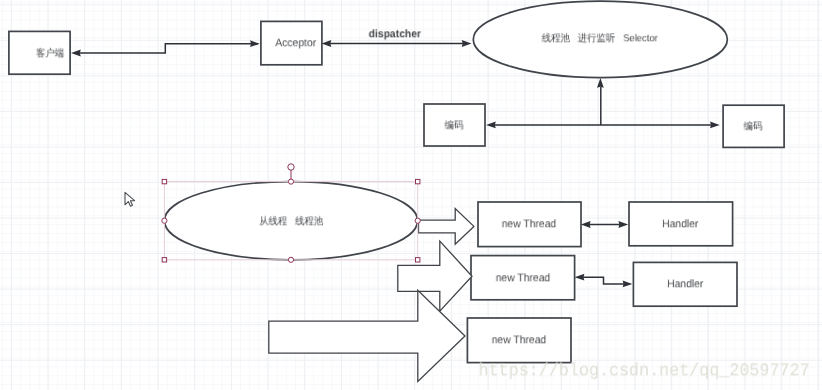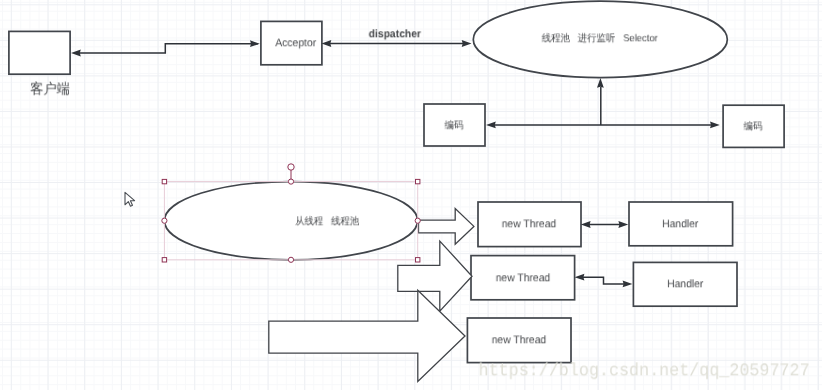--- a/index.html
+++ b/index.html
@@ -76,36 +76,36 @@
     <path class="ahead" d="M580.8,224.5 L590.6,221.1 L589.6,224.5 L590.6,227.9 Z"></path>
     <path class="ahead" d="M628.2,224.5 L618.4,221.1 L619.4,224.5 L618.4,227.9 Z"></path>
     <path class="conn" d="M582 277.2 L603.5 277.2 L603.5 283.9 L625 283.9"></path>
     <path class="ahead" d="M574.6,277.2 L584.4,273.8 L583.4,277.2 L584.4,280.6 Z"></path>
     <path class="ahead" d="M632.4,283.9 L622.6,280.5 L623.6,283.9 L622.6,287.3 Z"></path>
     <g>
       <path d="M125.0,192.3 L125.0,204.8 L128.3,201.6 L130.5,206.3 L132.5,205.3 L130.4,200.8 L134.6,200.6 Z" fill="#fff" stroke="#4a4e54" stroke-width="1.1" stroke-linejoin="round"></path>
     </g>
   </svg>
 
-  <div class="lbl" style="left:8.5px;top:31px;width:82px;height:43px;font-size:14px;margin-top:37px;">
+  <div class="lbl" style="left:8.5px;top:31px;width:82px;height:43px;font-size:10px;">
       <span>客户端</span>
     </div>
   <div class="lbl" style="left:260.5px;top:21px;width:70px;height:43.5px;font-size:11px;">
       <span>Acceptor</span>
     </div>
   <div class="lbl" style="left:473px;top:0px;width:254px;height:76px;font-size:10px;text-align:right;">
       <span>线程池   进行监听   Selector</span>
     </div>
   <div class="lbl" style="left:423.5px;top:103.5px;width:61px;height:42px;font-size:10px;">
       <span>编码</span>
     </div>
   <div class="lbl" style="left:722px;top:104.5px;width:61px;height:42.5px;font-size:10px;">
       <span>编码</span>
     </div>
-  <div class="lbl" style="left:164.4px;top:181.6px;width:253.3px;height:78.2px;font-size:10px;margin-left:36px;">
+  <div class="lbl" style="left:164.4px;top:181.6px;width:253.3px;height:78.2px;font-size:10px;">
       <span>从线程   线程池</span>
     </div>
   <div class="lbl" style="left:477.5px;top:201.5px;width:103px;height:45px;font-size:11px;">
       <span>new Thread</span>
     </div>
   <div class="lbl" style="left:470.5px;top:255.5px;width:104px;height:44.5px;font-size:11px;">
       <span>new Thread</span>
     </div>
   <div class="lbl" style="left:467px;top:317.5px;width:104px;height:45px;font-size:11px;">
       <span>new Thread</span>

